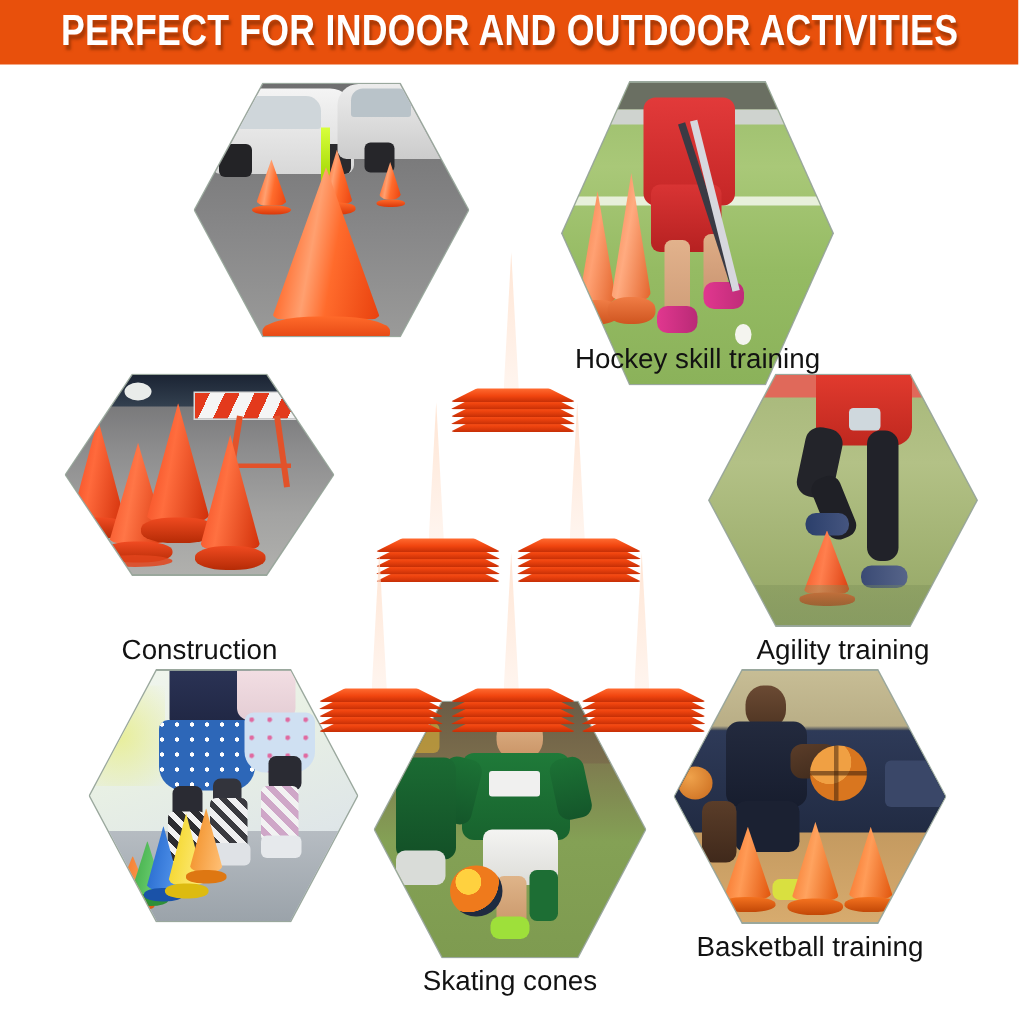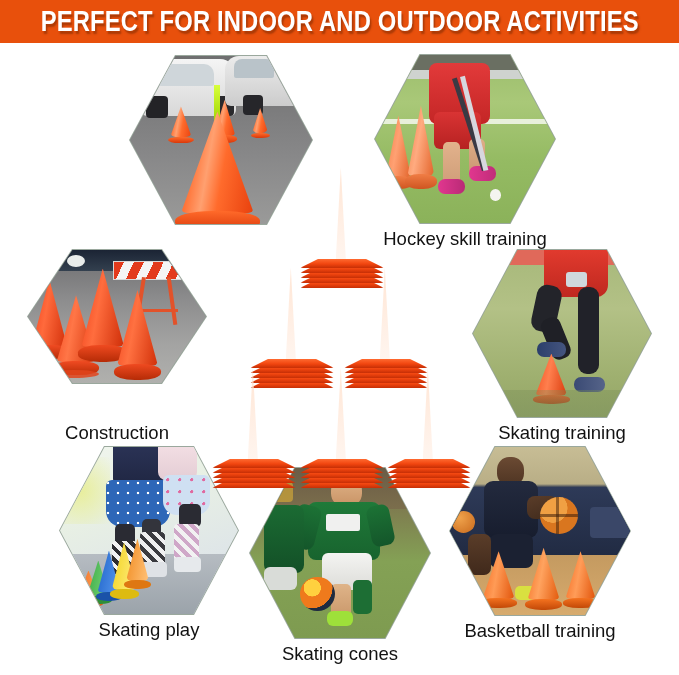--- a/index.html
+++ b/index.html
@@ -154,21 +154,21 @@
         </div>
 
         <div class="pcone" style="left:28%;top:33%;width:40%;height:72%;">
           <div class="body"></div>
             <div class="base"></div>
         </div>
       </div>
     </div>
   </div>
 
-  <div class="hex-tile" style="left:375px;top:12px;width:180px;height:168px;">
+  <div class="hex-tile" style="left:375px;top:12px;width:180px;height:201px;">
     <div class="hex-ring"></div>
     <div class="hex">
       <div class="hex-inner">
         <div style="position:absolute;inset:0;background:linear-gradient(180deg,#9bbd6c 0%,#a9c878 28%,#95bb63 62%,#8bb25a 100%);"></div>
         <div style="position:absolute;left:0;top:0;width:100%;height:9%;background:#6a6f62;"></div>
         <div style="position:absolute;left:0;top:9%;width:100%;height:5%;background:#cfd3cf;"></div>
         <div style="position:absolute;left:0;top:38%;width:100%;height:3%;background:rgba(255,255,255,.75);"></div>
 
         <div style="position:absolute;left:30%;top:5%;width:34%;height:36%;background:linear-gradient(180deg,#e23a3a,#c42626);border-radius:8px;"></div>
         <div style="position:absolute;left:33%;top:34%;width:26%;height:22%;background:linear-gradient(180deg,#d93434,#b62121);border-radius:6px;"></div>
@@ -190,21 +190,21 @@
         </div>
         <div class="pcone" style="left:18%;top:30%;width:15%;height:50%;">
           <div class="body" style="background:linear-gradient(100deg,#f27a40,#ffab80 45%,#e3642b 100%);"></div>
           <div class="base" style="background:linear-gradient(180deg,#f07d45,#cf5520);"></div>
         </div>
       </div>
     </div>
     <div class="caption" style="top:174px;">Hockey skill training</div>
   </div>
 
-  <div class="hex-tile" style="left:28px;top:207px;width:178px;height:133px;">
+  <div class="hex-tile" style="left:44px;top:207px;width:178px;height:133px;">
     <div class="hex-ring"></div>
     <div class="hex">
       <div class="hex-inner">
         <div style="position:absolute;inset:0;background:linear-gradient(180deg,#6c6c6e 0%,#8d8d8e 38%,#a3a3a2 70%,#b0b0ad 100%);"></div>
         <div style="position:absolute;left:0;top:0;width:100%;height:16%;background:linear-gradient(180deg,#1b2434,#33404f);"></div>
         <div style="position:absolute;left:22%;top:4%;width:10%;height:9%;background:#e9ecea;border-radius:50%;"></div>
 
         <div style="position:absolute;left:48%;top:8%;width:44%;height:13%;background:repeating-linear-gradient(115deg,#e33a1c 0 9px,#f5f5f5 9px 18px);border:1px solid #d8d8d8;"></div>
         <div style="position:absolute;left:62%;top:20%;width:2.5%;height:38%;background:#e2522a;transform:rotate(9deg);"></div>
         <div style="position:absolute;left:80%;top:20%;width:2.5%;height:36%;background:#e2522a;transform:rotate(-8deg);"></div>
@@ -249,21 +249,21 @@
         <div style="position:absolute;left:36%;top:55%;width:16%;height:9%;background:linear-gradient(90deg,#2b3f6b,#45557f);border-radius:7px;"></div>
         <div style="position:absolute;left:57%;top:76%;width:17%;height:9%;background:linear-gradient(90deg,#3a4a74,#566489);border-radius:7px;"></div>
 
         <div class="pcone" style="left:35%;top:62%;width:18%;height:30%;">
           <div class="body" style="background:linear-gradient(100deg,#f14d1b,#ff7f4e 45%,#d93b0c 100%);"></div>
           <div class="base" style="background:linear-gradient(180deg,#f15a27,#b8310a);"></div>
         </div>
         <div style="position:absolute;left:0;bottom:0;width:100%;height:16%;background:linear-gradient(180deg,rgba(120,140,85,.35),rgba(130,150,95,.65));"></div>
       </div>
     </div>
-    <div class="caption" style="top:173px;">Skating training</div>
+    <div class="caption" style="top:173px;">Agility training</div>
   </div>
 
   <div class="hex-tile" style="left:60px;top:404px;width:178px;height:167px;">
     <div class="hex-ring"></div>
     <div class="hex">
       <div class="hex-inner">
         <div style="position:absolute;inset:0;background:linear-gradient(160deg,#f1f6ef 0%,#e8f0e4 35%,#dfe6e8 70%,#cfd6da 100%);"></div>
         <div style="position:absolute;left:-6%;top:6%;width:34%;height:40%;background:radial-gradient(circle,#e8ee9a,rgba(232,238,154,0));"></div>
         <div style="position:absolute;left:0;bottom:0;width:100%;height:36%;background:linear-gradient(180deg,#b6bcc2,#9ba3aa);"></div>
 
@@ -302,21 +302,20 @@
         <div class="pcone" style="left:29%;top:57%;width:14%;height:34%;">
           <div class="body" style="background:linear-gradient(100deg,#f2d21c,#ffee86);"></div>
           <div class="base" style="background:#ddbb10;"></div>
         </div>
         <div class="pcone" style="left:37%;top:55%;width:13%;height:30%;">
           <div class="body" style="background:linear-gradient(100deg,#f08a1e,#ffc27a);"></div>
           <div class="base" style="background:#de7712;"></div>
         </div>
       </div>
     </div>
-    <div class="caption" style="top:173px;">Skating play</div>
   </div>
 
   <div class="hex-tile" style="left:250px;top:425px;width:180px;height:170px;">
     <div class="hex-ring"></div>
     <div class="hex">
       <div class="hex-inner">
         <div style="position:absolute;inset:0;background:linear-gradient(180deg,#6f6552 0%,#7e7a4f 22%,#84a155 55%,#7e9b50 100%);"></div>
         <div style="position:absolute;left:0;top:0;width:100%;height:24%;background:linear-gradient(180deg,#6b5c46,#7b6e4c);"></div>
         <div style="position:absolute;left:12%;top:8%;width:12%;height:12%;background:#c8a23a;border-radius:4px;opacity:.75;"></div>
 

